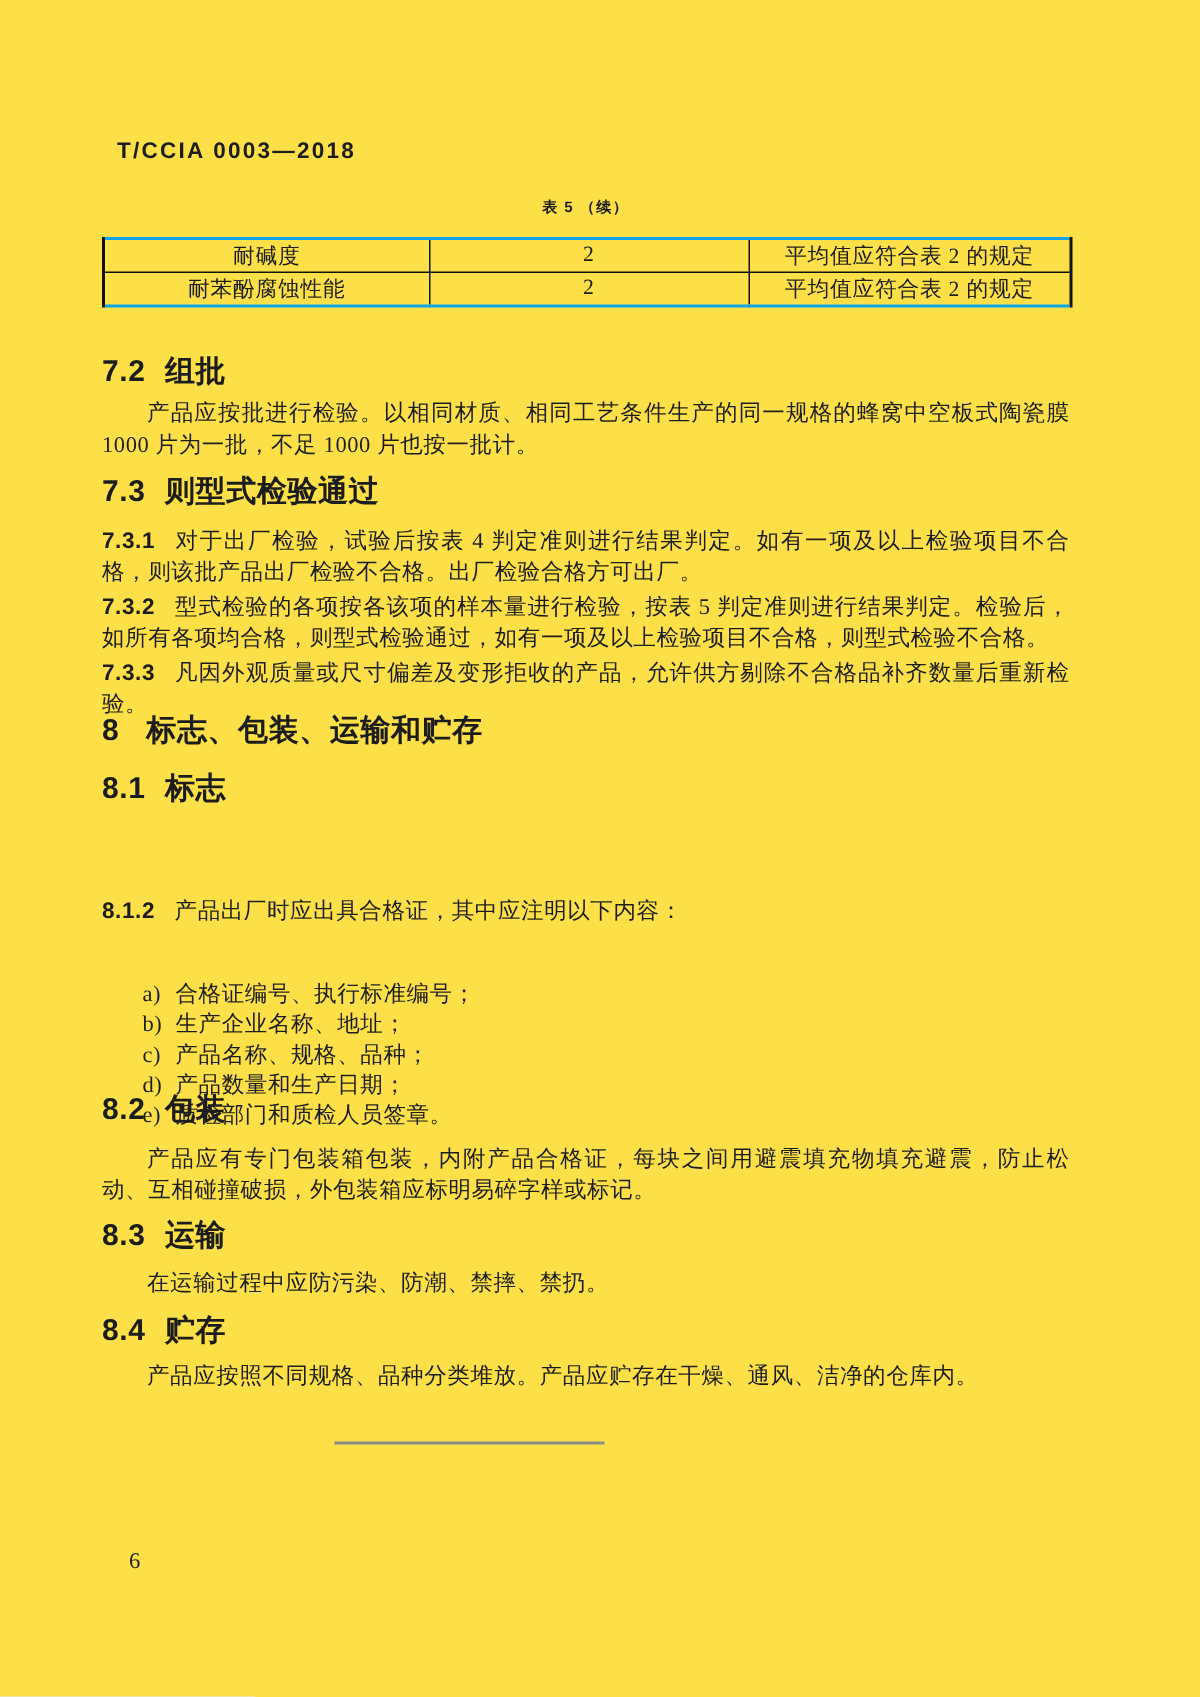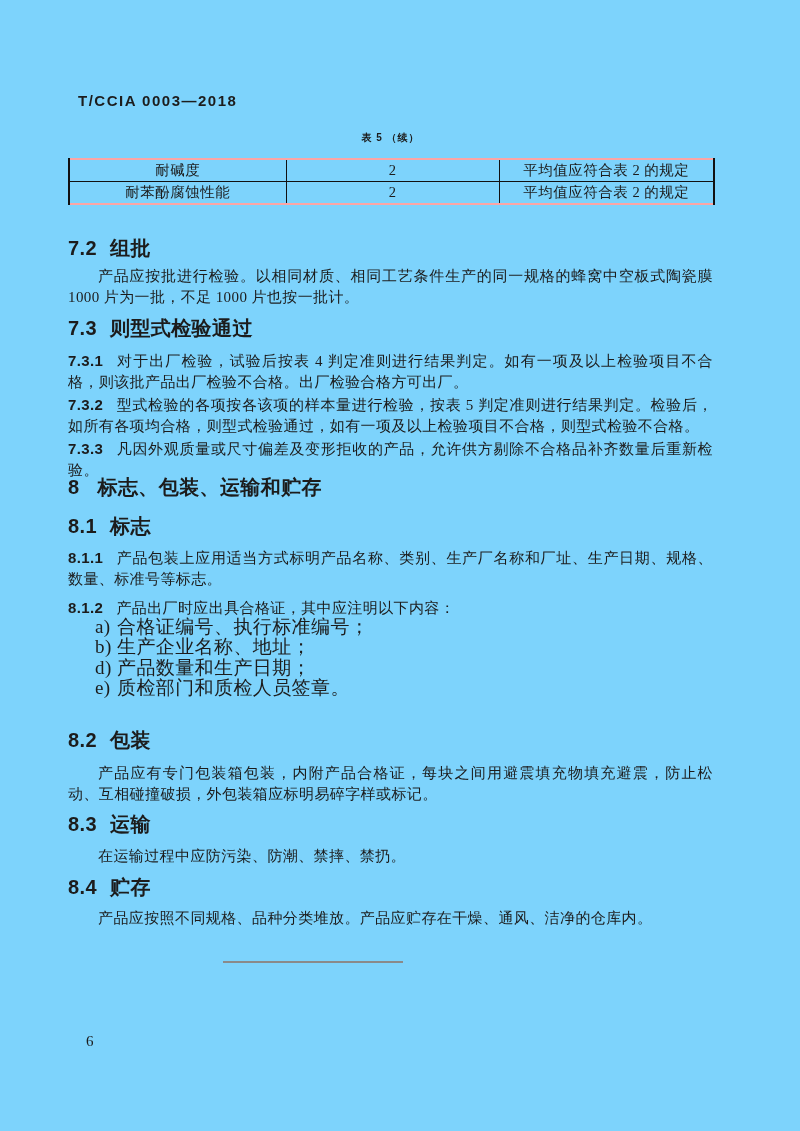--- a/index.html
+++ b/index.html
@@ -1,19 +1,19 @@
 <!DOCTYPE html>
 <html><head>
 <meta charset="utf-8">
 <style>
   html,body{margin:0;padding:0;background:#e8e8e8;}
   .page{
     position:relative;
     width:800px;height:1131px;
-    background:#7dd3fc;
+    background:#fde047;
     font-family:"Liberation Serif","DejaVu Serif",serif;
     color:#1c1c1c;
     overflow:hidden;
   }
   .abs{position:absolute;}
 
   
   .doc-header{
     left:78px;top:92px;
     font-family:"Liberation Sans","DejaVu Sans",sans-serif;
@@ -34,21 +34,21 @@
     border-collapse:collapse;table-layout:fixed;
     width:645px;
     font-size:14.5px;
   }
   table.t5 td{
     border:1px solid #111;
     height:21px;
     text-align:center;vertical-align:middle;
     padding:0 2px;letter-spacing:0.5px;
   }
-  table.t5{border:2px solid #fca5a5;}
+  table.t5{border:2px solid #0ea5e9;}
   table.t5 td.thick-l{border-left-width:2px;}
   table.t5 td.thick-r{border-right-width:2px;}
 
   
   .blk{
     left:68px;width:645px;
     font-size:15px;line-height:21px;
     text-align:justify;letter-spacing:0.4px;
   }
   .heading{
@@ -58,21 +58,21 @@
   }
   .num{
     font-family:"Liberation Sans","DejaVu Sans",sans-serif;
     font-weight:bold;
     margin-right:13px;
   }
   .num-wide{margin-right:18px;}
   .indent{text-indent:2em;}
 
   
-  .cert-list{left:68px;width:645px;font-size:19px;line-height:20.3px;letter-spacing:0.4px;}
+  .cert-list{left:68px;width:645px;font-size:15px;line-height:20.3px;letter-spacing:0.4px;margin-top:36px;}
   .cert-list .li{padding-left:27px;}
   .cert-list .marker{display:inline-block;width:22px;}
 
   
   .end-divider{
     left:223px;top:961px;width:180px;height:0;
     border-top:2px solid #8a8a8a;
   }
   .page-number{
     left:86px;top:1033px;
@@ -132,34 +132,34 @@
   </div>
 
   <div class="abs blk heading" style="top:477px">
     <span class="num num-wide">8</span><span>标志、包装、运输和贮存</span>
   </div>
 
   <div class="abs blk heading" style="top:516px">
     <span class="num">8.1</span><span>标志</span>
   </div>
 
-  <div class="abs blk" style="top:547px">
-    <span class="num">8.1.1</span><span>产品包装上应用适当方式标明产品名称、类别、生产厂名称和厂址、生产日期、规格、数量、标准号等标志。</span>
-  </div>
 
   <div class="abs blk" style="top:597px">
     <span class="num">8.1.2</span><span>产品出厂时应出具合格证，其中应注明以下内容：</span>
   </div>
 
   <div class="abs cert-list" style="top:617px">
     <div class="li">
       <span class="marker">a)</span><span>合格证编号、执行标准编号；</span>
     </div>
     <div class="li">
       <span class="marker">b)</span><span>生产企业名称、地址；</span>
+    </div>
+    <div class="li">
+      <span class="marker">c)</span><span>产品名称、规格、品种；</span>
     </div>
     <div class="li">
       <span class="marker">d)</span><span>产品数量和生产日期；</span>
     </div>
     <div class="li">
       <span class="marker">e)</span><span>质检部门和质检人员签章。</span>
     </div>
   </div>
 
   <div class="abs blk heading" style="top:730px">

